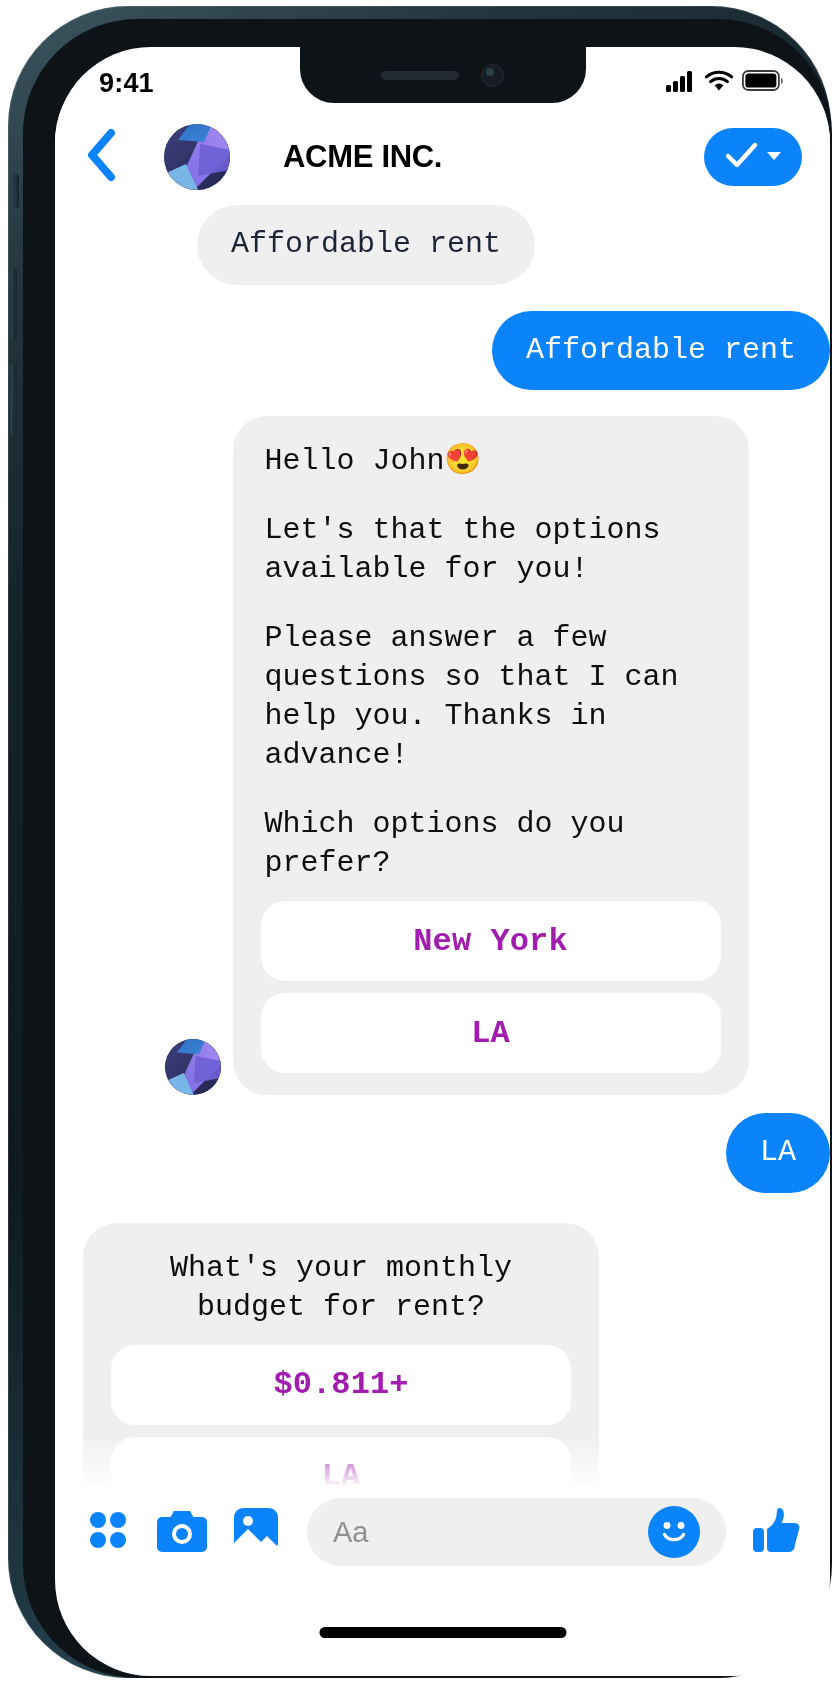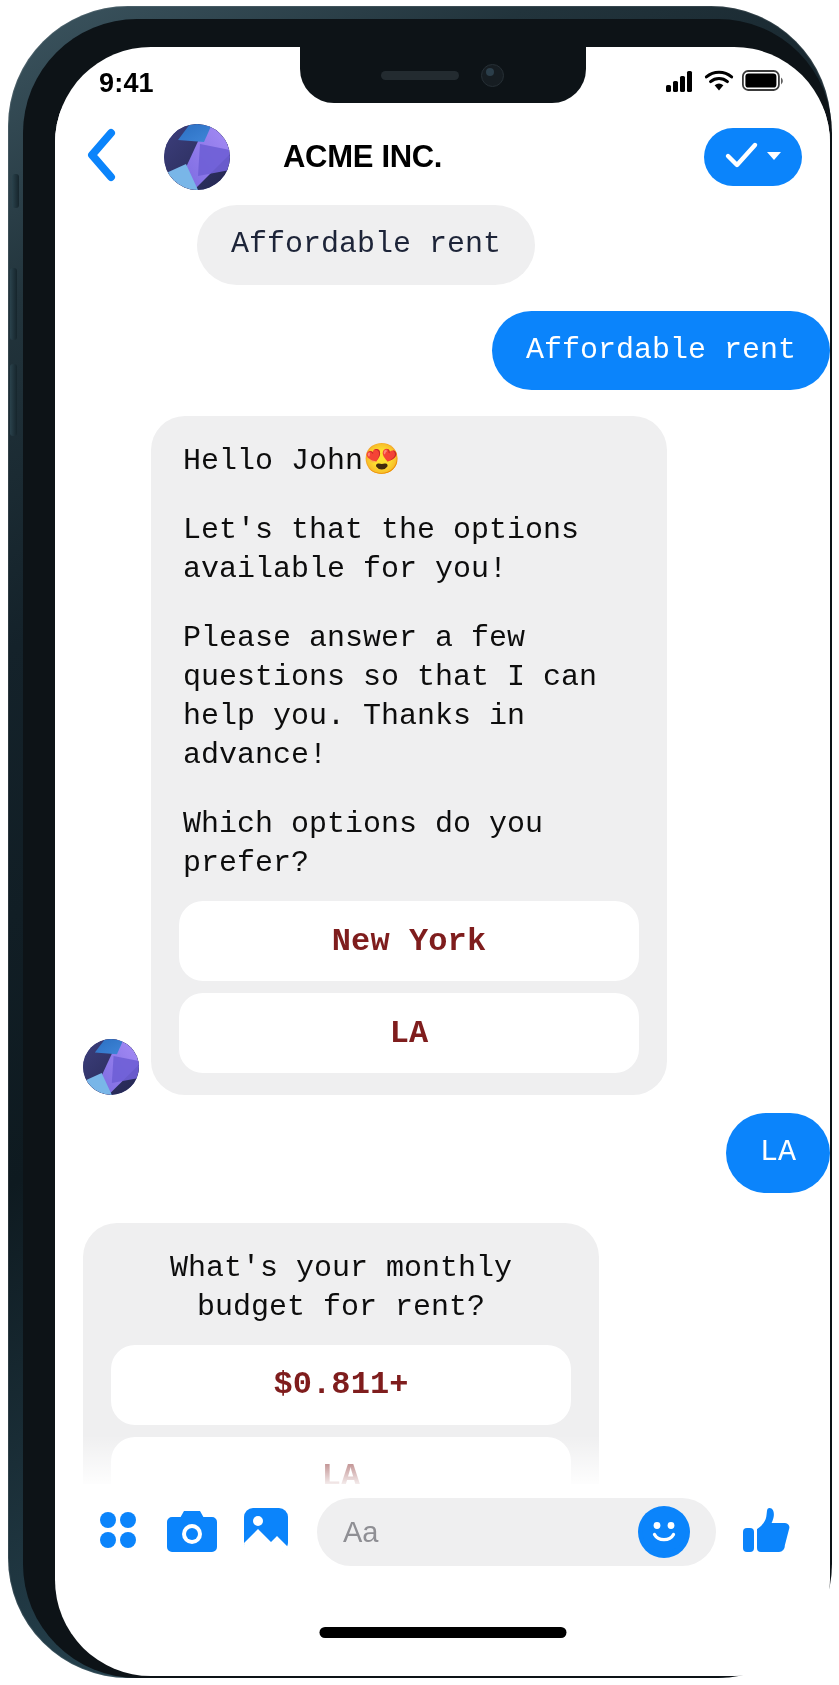--- a/index.html
+++ b/index.html
@@ -256,21 +256,21 @@
 
   .qr-btn {
     background: #ffffff;
     border-radius: 24px;
     height: 80px;
     display: flex;
     align-items: center;
     justify-content: center;
     font-size: 32px;
     font-weight: 600;
-    color: #7f1d1d;
+    color: #a21caf;
     margin-bottom: 12px;
     cursor: pointer;
     letter-spacing: 0.1px;
   }
   .qr-btn:last-child { margin-bottom: 0; }
 
   .msg-with-avatar {
     display: flex;
     align-items: flex-end;
     gap: 12px;
@@ -291,21 +291,21 @@
   
   .composer {
     position: absolute;
     left: 0;
     bottom: 96px;
     width: 775px;
     height: 96px;
     display: flex;
     align-items: center;
     gap: 0px;
-    padding: 0 26px;
+    padding: 0 16px;
     box-sizing: border-box;
     background: #ffffff;
     z-index: 25;
   }
   .tool {
     width: 74px;
     height: 74px;
     display: flex;
     align-items: center;
     justify-content: center;
@@ -459,21 +459,21 @@
 
           <div class="row in">
             <div class="bubble grey pill" style="margin-left:114px;">Affordable rent</div>
           </div>
 
           <div class="row out">
             <div class="bubble blue pill">Affordable rent</div>
           </div>
 
           <div class="row in" style="margin-bottom:18px;">
-            <div class="msg-with-avatar" style="width:100%;">
+            <div class="msg-with-avatar" style="width:100%;justify-content:center;">
               <div class="avatar-sm">
                 <svg width="56" height="56" viewBox="0 0 66 66">
                   <defs>
                     <clipPath id="avClipSm">
                         <circle cx="33" cy="33" r="33"></circle>
                       </clipPath>
                   </defs>
                   <g clip-path="url(#avClipSm)">
                     <rect width="66" height="66" fill="url(#g1)"></rect>
                     <polygon points="42,0 66,0 66,30 30,66 18,52" fill="url(#g2)"></polygon>

